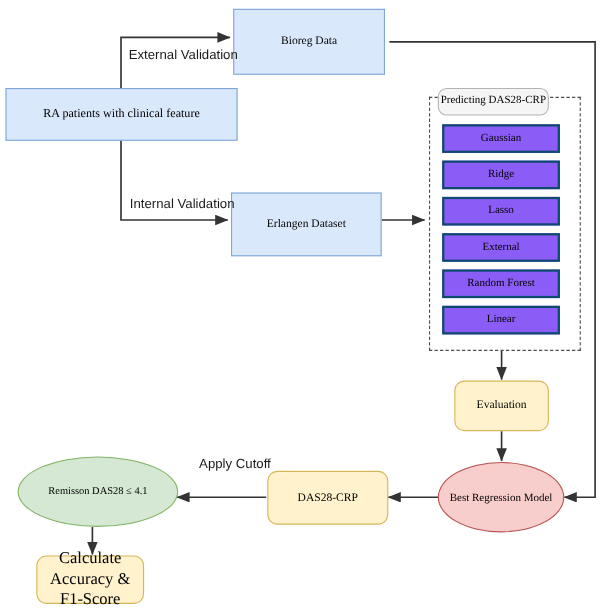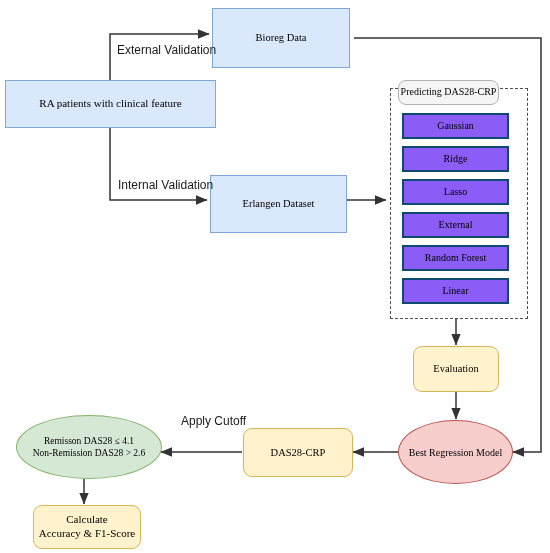--- a/index.html
+++ b/index.html
@@ -157,21 +157,20 @@
   <div class="node node-purple" style="left:402px; top:278px; width:107px; height:26px; font-size:10px;">Linear</div>
 
   <div class="node node-yellow" style="left:413px; top:346px; width:86px; height:46px; font-size:10.5px;text-align:center;">Evaluation</div>
 
   <div class="ellipse ell-red" style="left:398px; top:420px; width:115px; height:64px; font-size:10px;">Best Regression Model</div>
 
   <div class="node node-yellow" style="left:243px; top:428px; width:110px; height:49px; font-size:10.5px;">DAS28-CRP</div>
 
   <div class="ellipse ell-green lbl-two-line" style="left:16px; top:415px; width:146px; height:64px; font-size:9.5px;">
     <span>Remisson DAS28 ≤  4.1</span>
-    <span>Non-Remission DAS28 &gt; 2.6</span>
   </div>
 
-  <div class="node node-yellow lbl-two-line" style="left:33px; top:505px; width:108px; height:44px; font-size:11px;">
+  <div class="node node-yellow lbl-two-line" style="left:33px; top:505px; width:98px; height:44px; font-size:15px;">
     <span>Calculate</span>
     <span>Accuracy &amp; F1-Score</span>
   </div>
 
 </div>
 
 </body></html>

